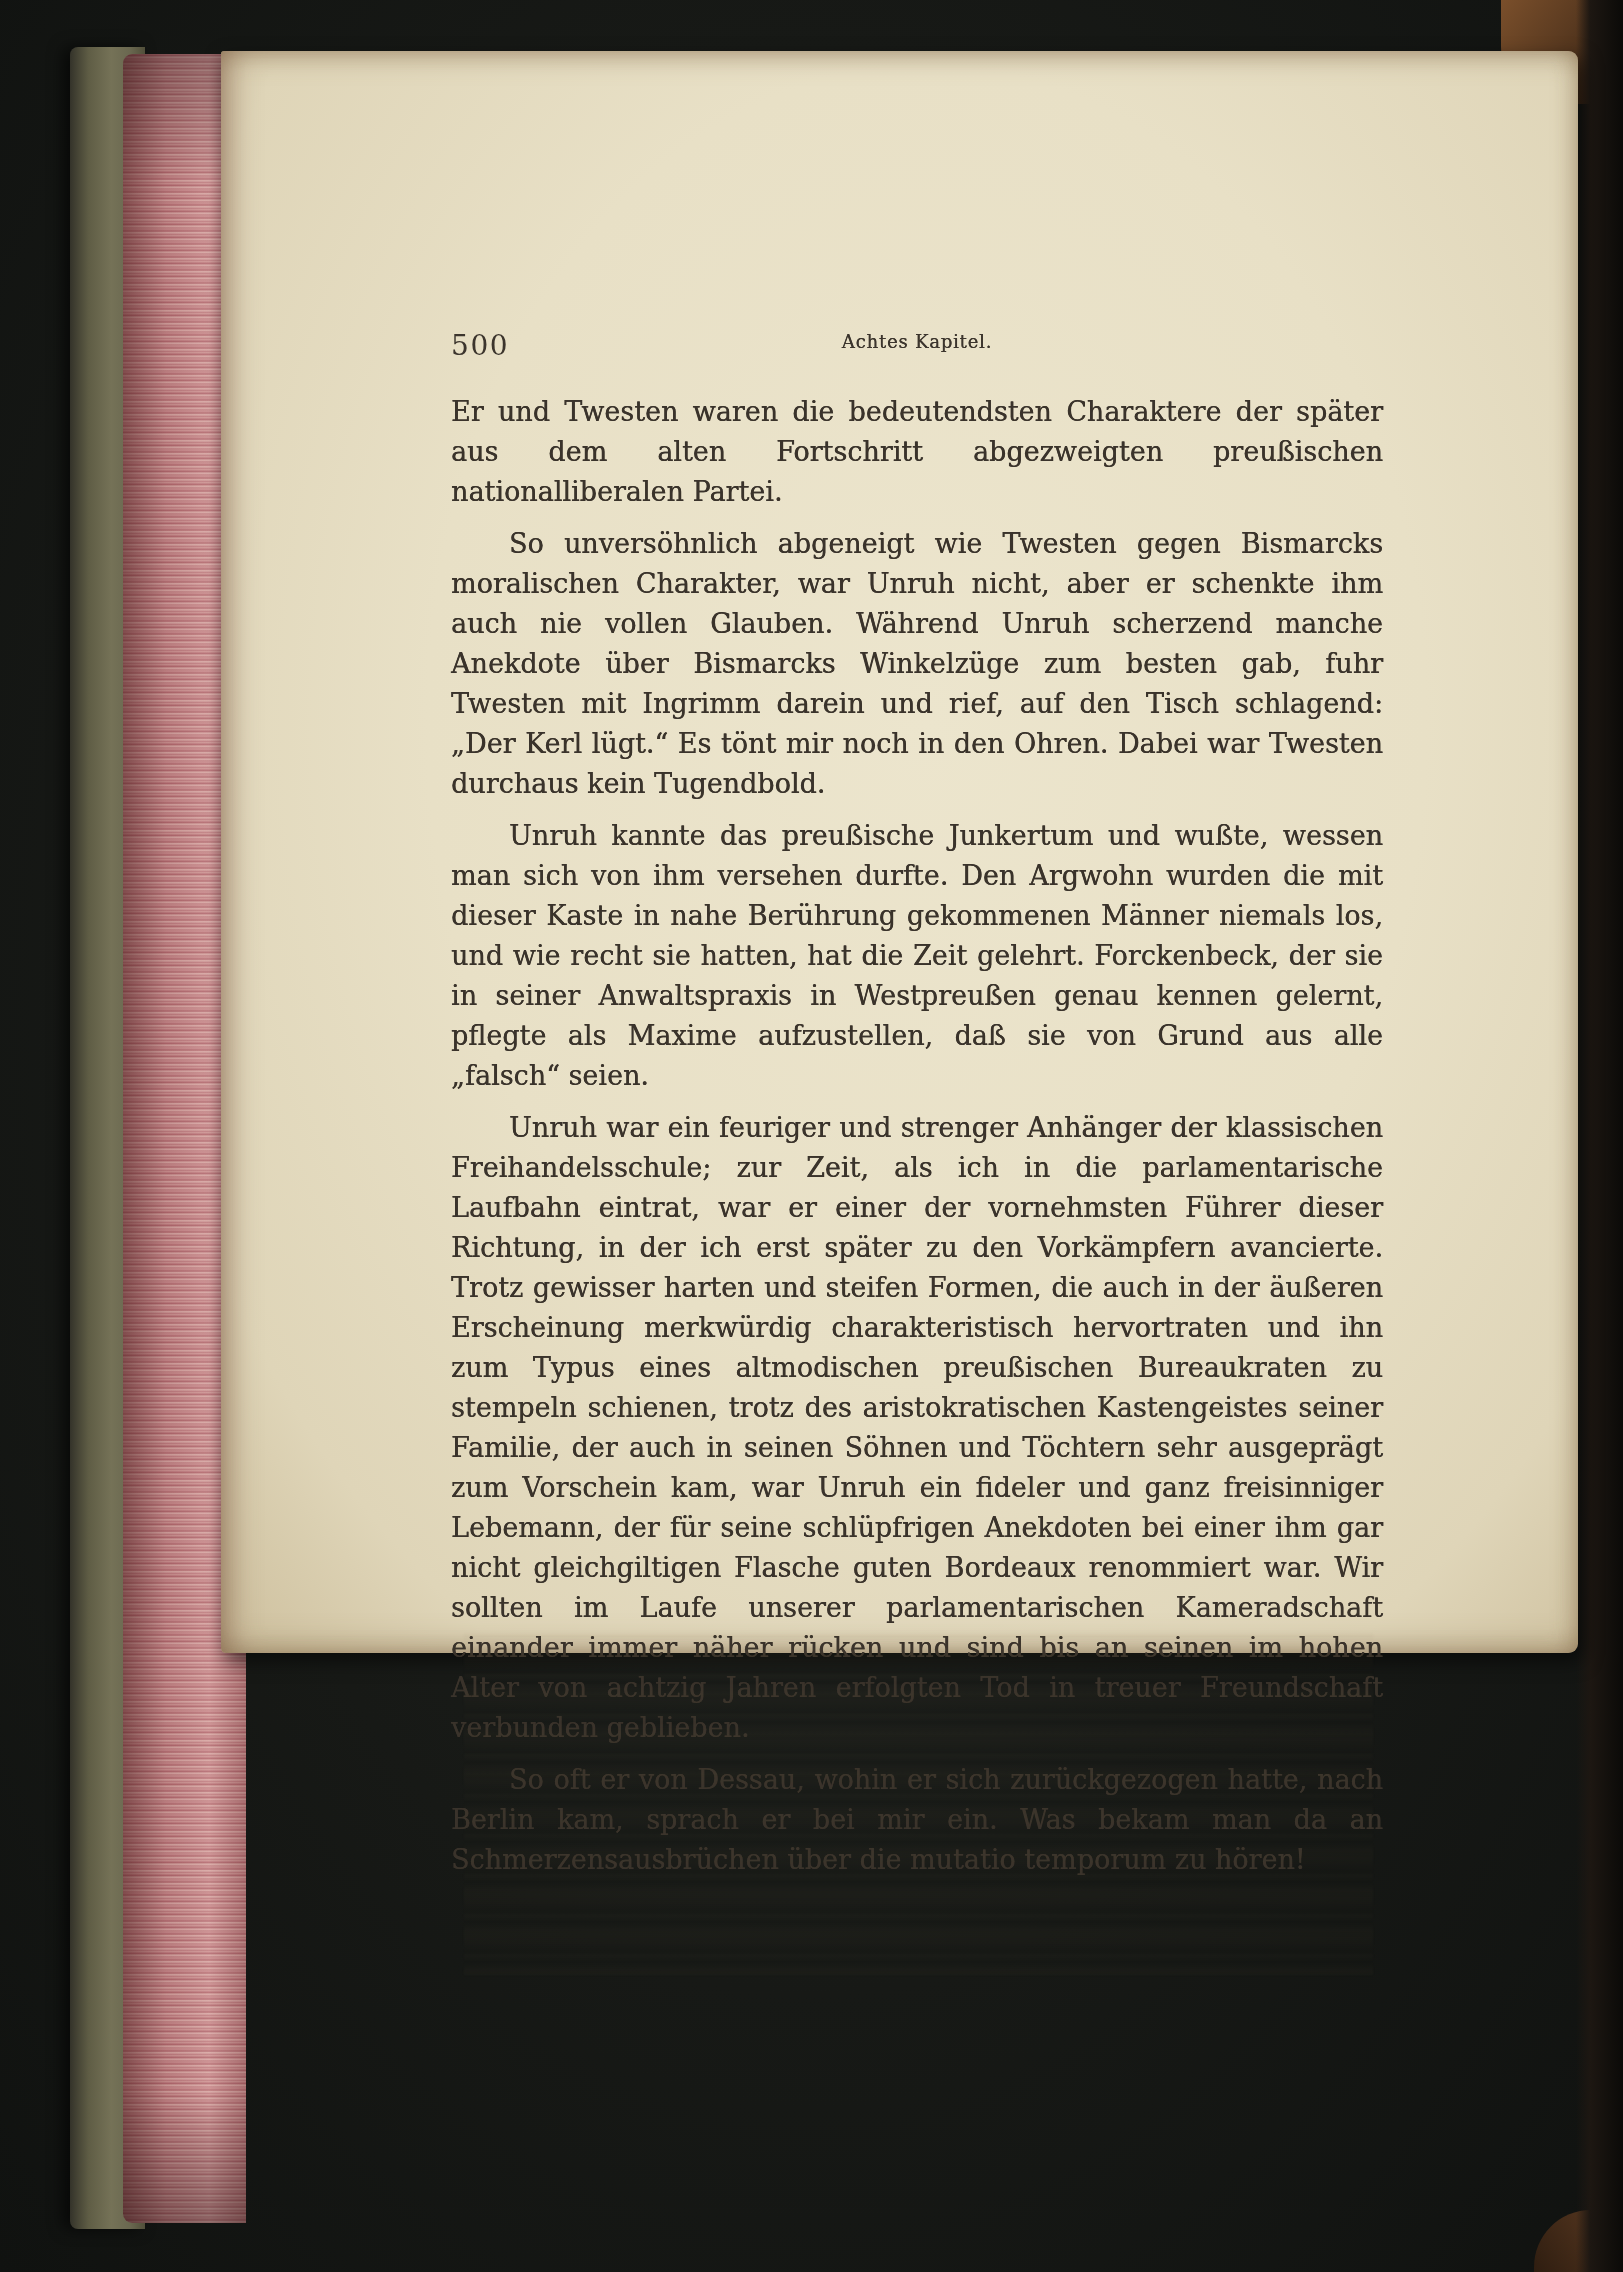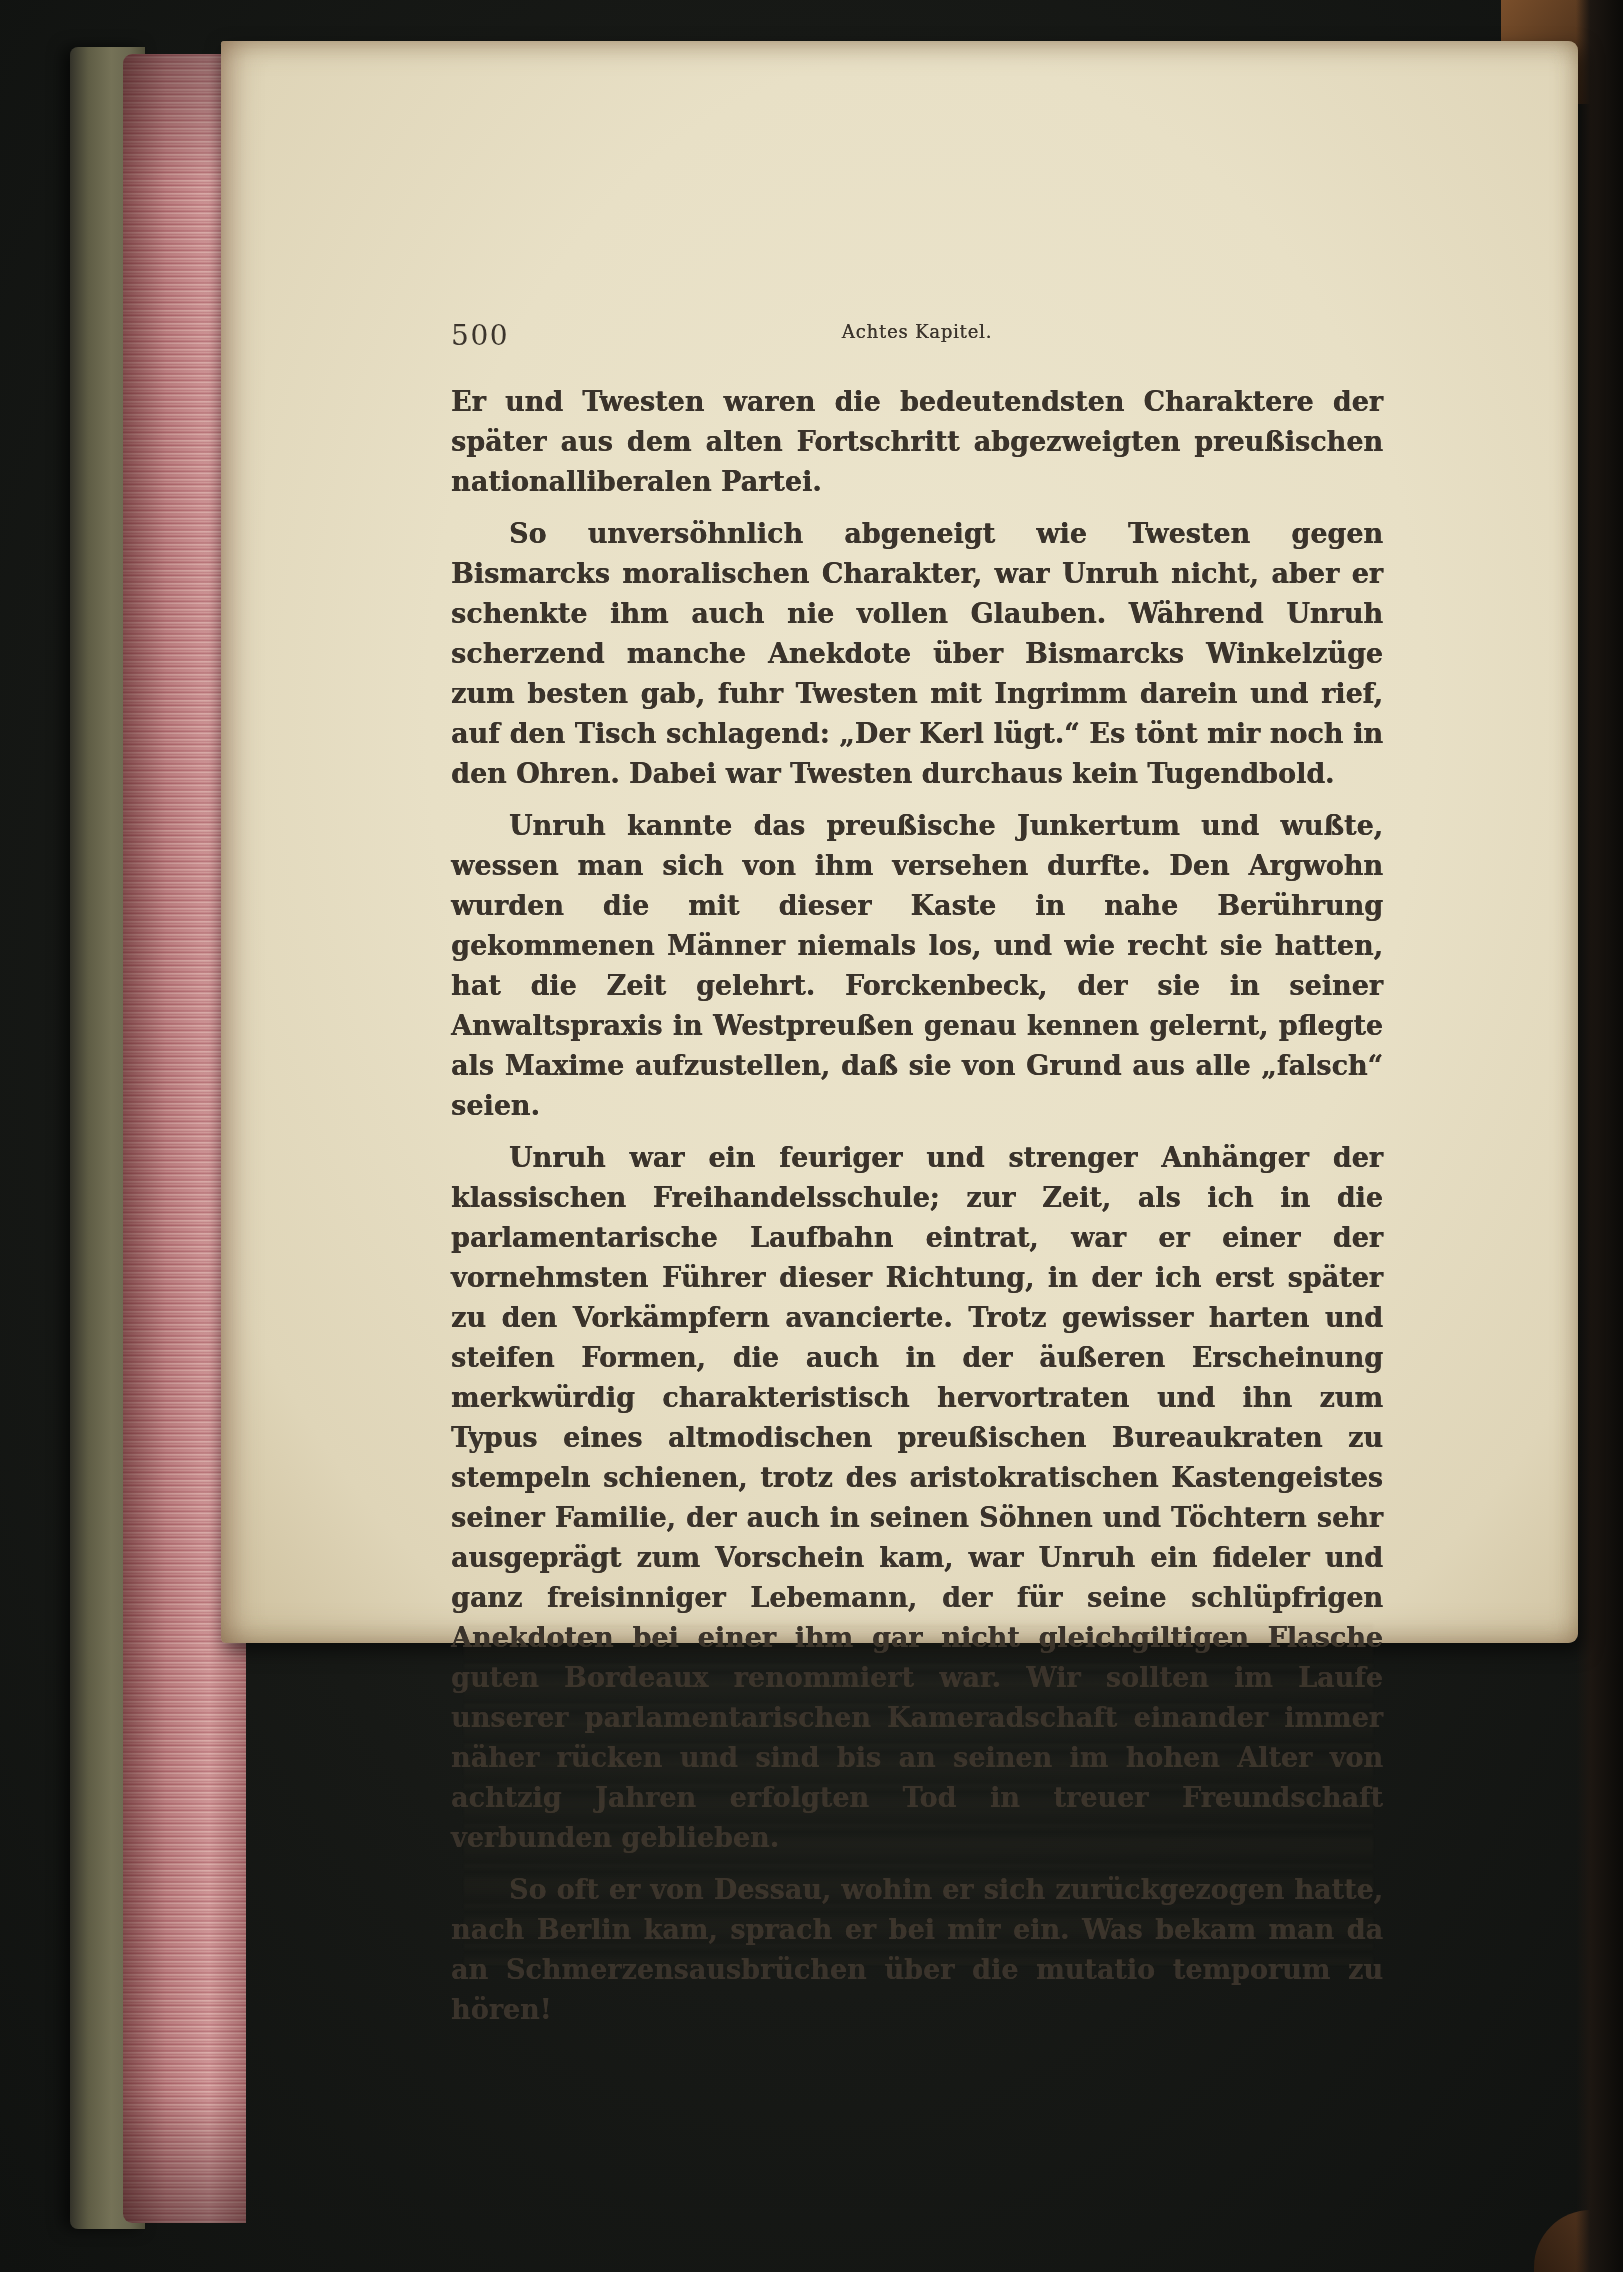--- a/index.html
+++ b/index.html
@@ -51,21 +51,21 @@
     border-radius: 9.7px 0 0 9.7px;
   }
   .page-edges::after {
     content: ""; position: absolute; inset: 0;
     background: linear-gradient(to bottom, rgba(40,20,20,0.35) 0%, rgba(0,0,0,0) 6%, rgba(0,0,0,0) 94%, rgba(40,20,20,0.40) 100%);
     border-radius: 9.7px 0 0 9.7px;
   }
 
   
   .page {
-    position: absolute; left: 221px; top: 41px; width: 1357px; height: 1602px;
+    position: absolute; left: 221px; top: 51px; width: 1357px; height: 1602px;
     background: radial-gradient(ellipse at 52% 42%, #ece5cd 0%, #e8e0c6 50%, #dfd5b8 82%, #cdbf9d 100%);
     border-radius: 3.2px 9.7px 9.7px 4.9px;
     box-shadow:
       inset 21px 0 32px -13px rgba(110,70,50,0.45),
       inset -11.4px 0 24px -9.7px rgba(120,95,60,0.35),
       inset 0 14.6px 29px -11.4px rgba(120,95,60,0.40),
       inset 0 -16px 32px -11.4px rgba(120,95,60,0.40),
       4.9px 8px 19.5px rgba(0,0,0,0.55);
   }
 
@@ -85,21 +85,21 @@
   }
 
   
   .body-text {
     position: absolute; top: 341px; left: 230px; width: 932px;
     color: #3a332b;
     font-size: 27px; line-height: 40px;
     text-align: justify;
     text-shadow: 0.3px 0 0 currentColor;
   }
-  .body-text p { margin: 0 0 12px 0; text-indent: 58px; font-weight: bold; }
+  .body-text p { margin: 0 0 12px 0; text-indent: 58px; }
   .body-text p.noindent { text-indent: 0; }
 
   
   .bleed {
     position: absolute; left: 243px; top: 1583px; width: 909px; height: 341px;
     background:
       repeating-linear-gradient(to bottom, rgba(120,100,70,0.05) 0px, rgba(120,100,70,0.0) 8px, rgba(120,100,70,0.06) 19.5px, rgba(120,100,70,0.0) 40px);
     filter: blur(0.8px);
     pointer-events: none;
   }

